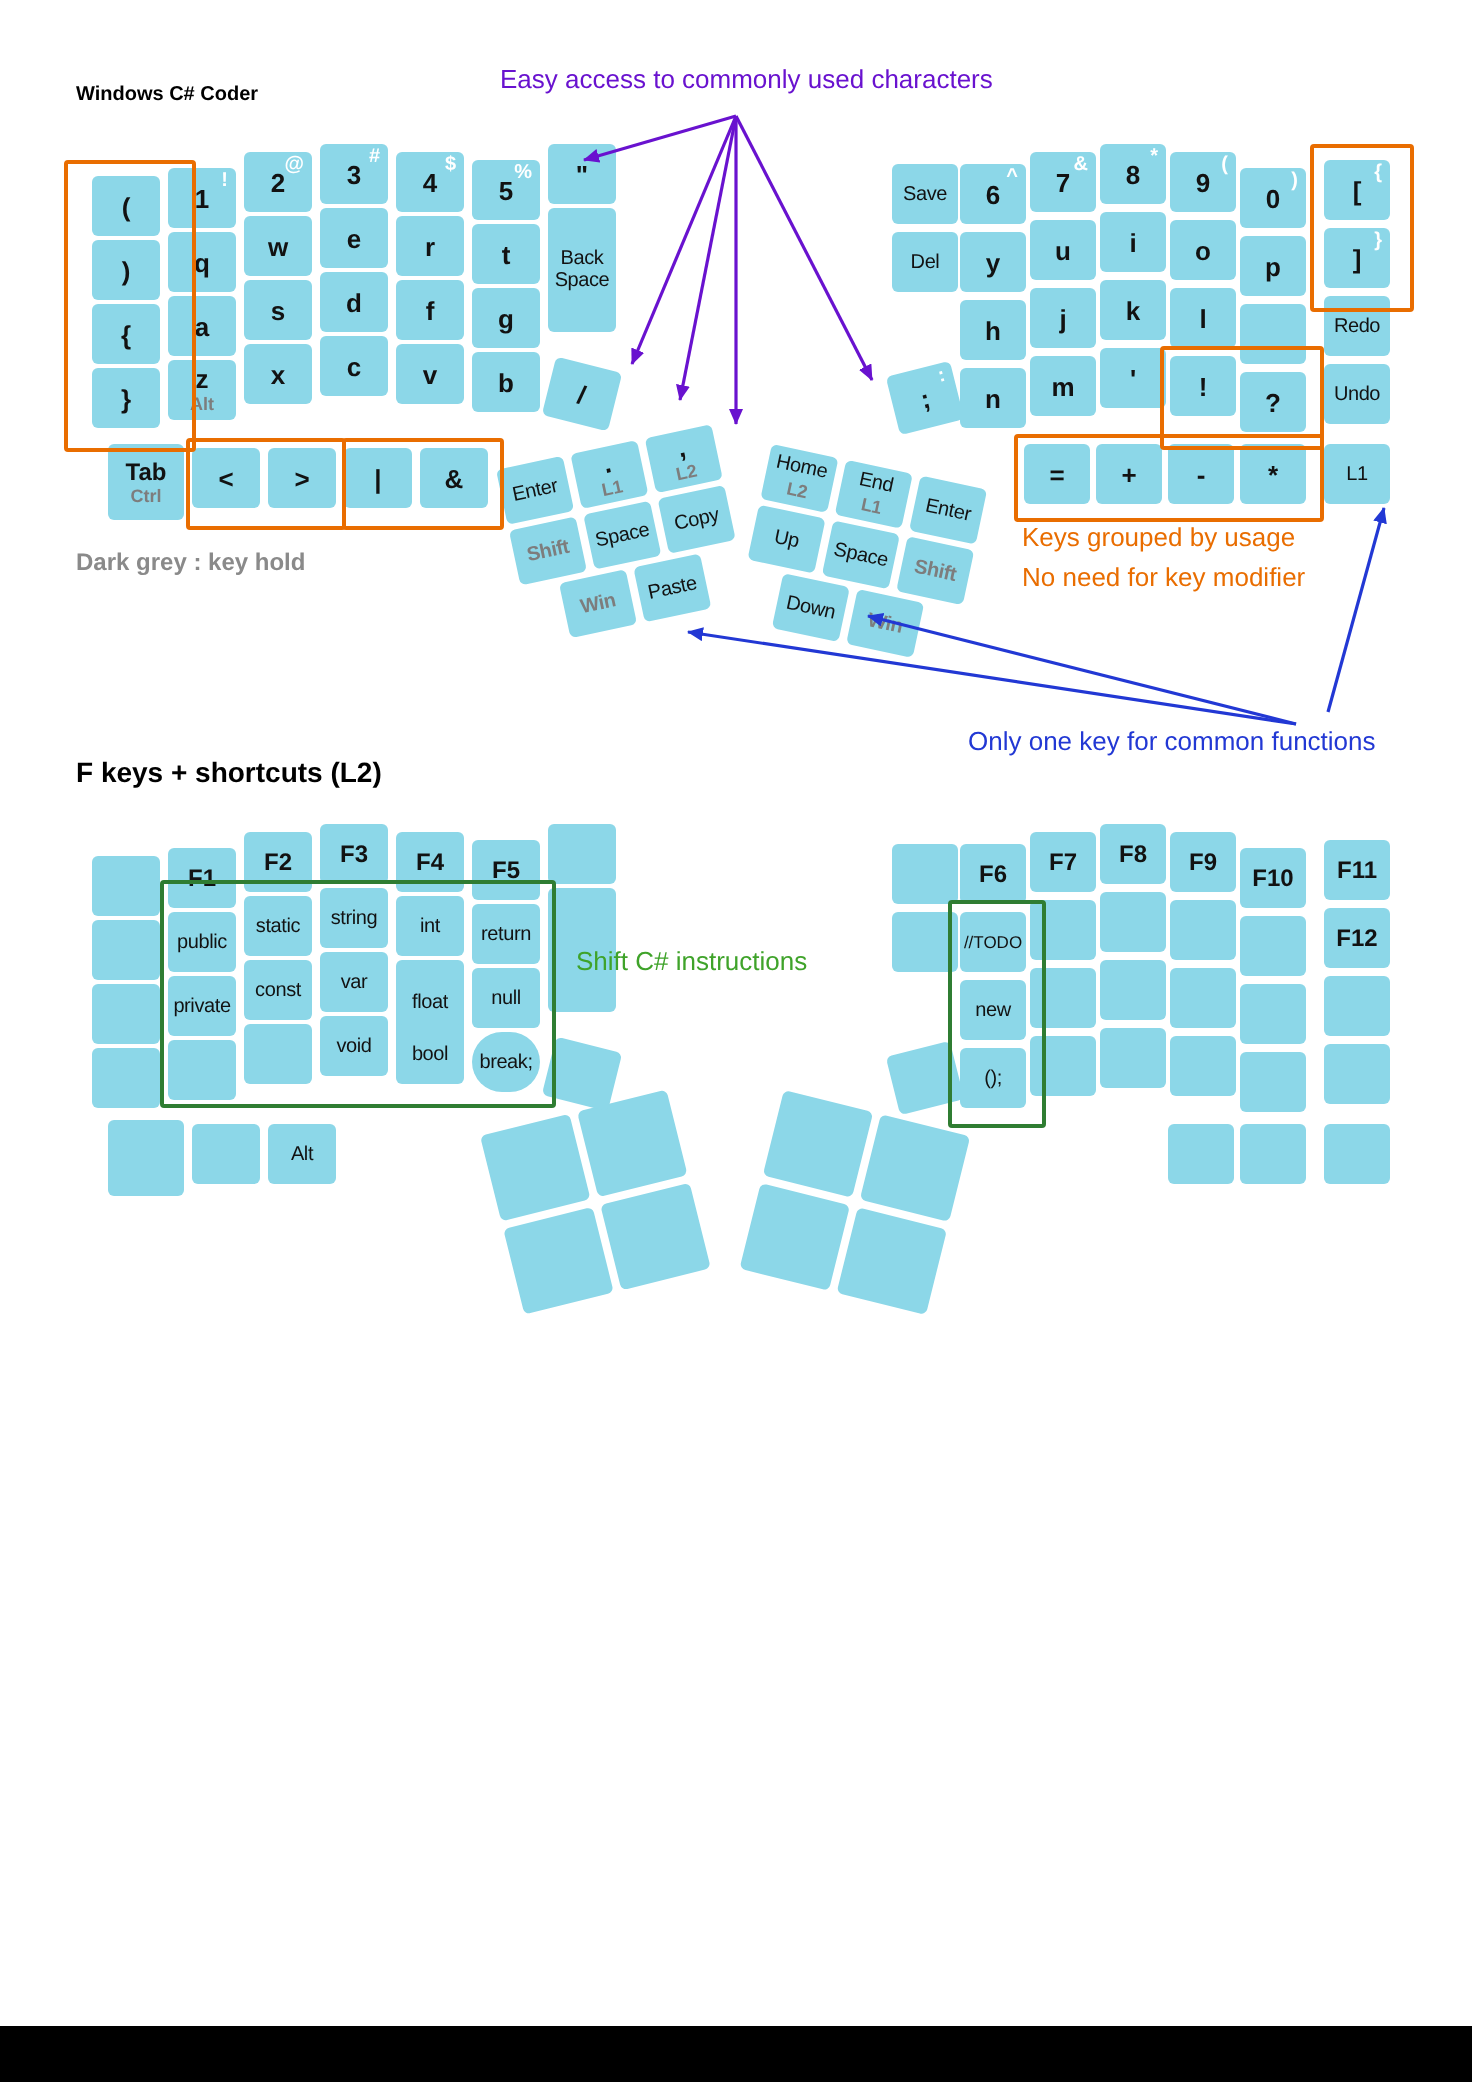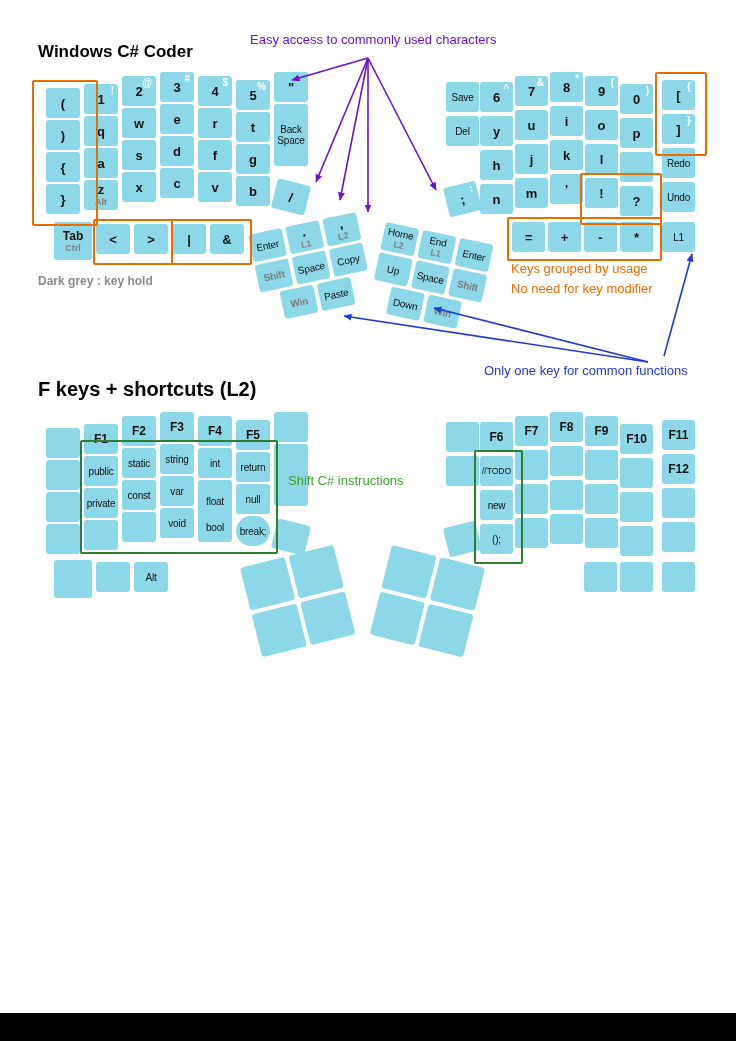--- a/index.html
+++ b/index.html
@@ -18,22 +18,22 @@
 .key .sub{font-size:9px;font-weight:bold;color:#7d7d7d;margin-top:2px;}
 .key.word{font-size:10px;font-weight:normal;text-align:center;line-height:1.1;letter-spacing:-0.2px;}
 .key.fn{font-size:12px;font-weight:bold;}
 .key.code{font-size:8.5px;font-weight:normal;}
 .key.grey{color:#7d7d7d;font-weight:bold;}
 .thumb{position:absolute;transform-origin:0 0;}
 .hlbox{position:absolute;border:2px solid #000;border-radius:2px;background:transparent;}
 .hlbox.orange{border-color:var(--orange);}
 .hlbox.green{border-color:var(--green-box);}
 .title{position:absolute;font-weight:bold;color:#000;}
-#title-main{left:38px;top:42px;font-size:17px;}
-#title-flayer{left:38px;top:378px;font-size:20px;}
+#title-main{left:38px;top:42px;font-size:10px;}
+#title-flayer{left:38px;top:378px;font-size:14px;}
 .ann{position:absolute;font-size:13px;}
 #ann-easy{left:250px;top:32px;color:var(--purple);}
 #ann-grey{left:38px;top:274px;color:var(--grey);font-weight:bold;font-size:12px;}
 #ann-orange1{left:511px;top:261px;color:var(--orange);}
 #ann-orange2{left:511px;top:281px;color:var(--orange);}
 #ann-blue{left:484px;top:363px;color:var(--blue);}
 #ann-green{left:288px;top:473px;color:var(--green-text);}
 #arrows{position:absolute;left:0;top:0;pointer-events:none;z-index:20;}
 .arrow-purple{stroke:var(--purple);stroke-width:1.6;}
 .arrow-blue{stroke:var(--blue);stroke-width:1.6;}

